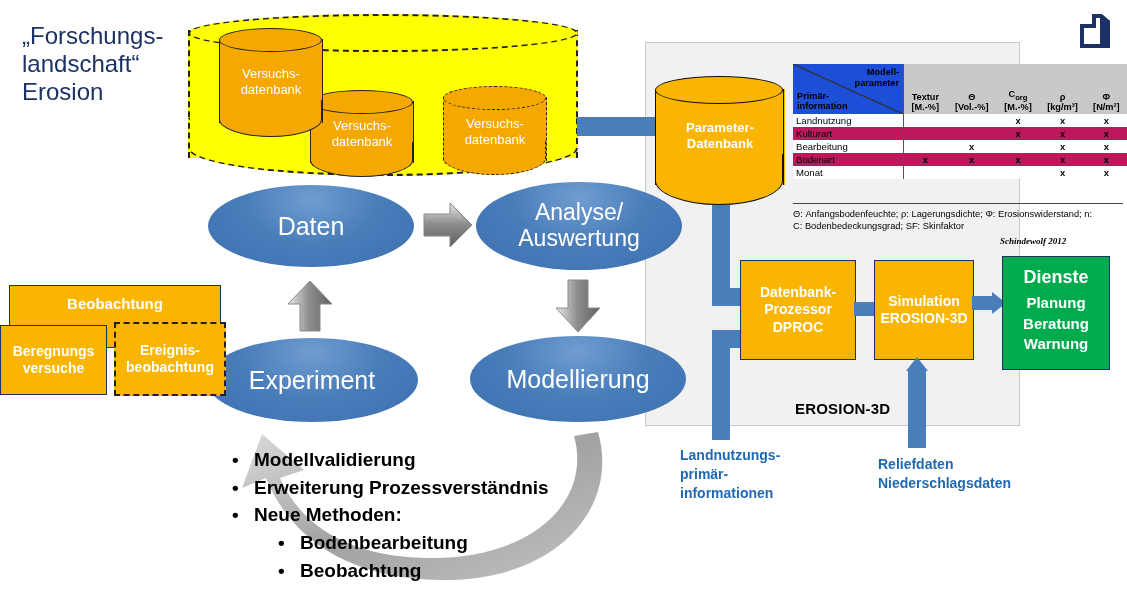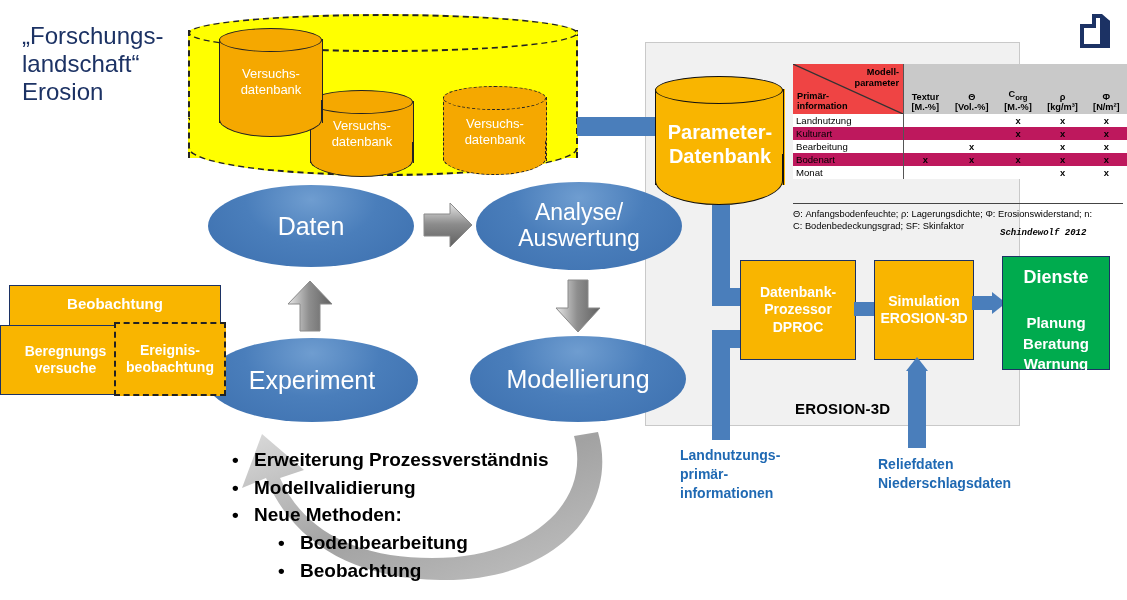--- a/index.html
+++ b/index.html
@@ -98,34 +98,34 @@
      border-left:11px solid transparent;border-right:11px solid transparent;
      border-bottom:14px solid #4a7ebb;}
 
   
   #param-table{left:793px;top:64px;width:334px;}
   #param-table table{border-collapse:collapse;width:334px;
      font-size:9.2px;font-family:"Liberation Sans",sans-serif;color:#000;}
   #param-table th,#param-table td{padding:1px 3px;}
   .thead-cell{background:#c9c9c9;vertical-align:bottom;text-align:center;
      font-weight:bold;font-size:9.2px;line-height:1.15;}
-  .corner{background:#ef4444;position:relative;height:48px;width:104px;padding:0;}
+  .corner{background:#1d4ed8;position:relative;height:48px;width:104px;padding:0;}
   .corner .mp{position:absolute;right:4px;top:3px;text-align:right;font-weight:bold;line-height:1.15;}
   .corner .pi{position:absolute;left:4px;bottom:2px;text-align:left;font-weight:bold;line-height:1.15;}
   .corner .diag{position:absolute;left:0;top:0;width:100%;height:100%;}
   .rowlbl{text-align:left;font-weight:normal;font-size:9.6px;padding-left:4px;}
   .mark{text-align:center;font-weight:bold;font-size:9.4px;}
   tr.alt td{background:#be185d;}
   tr.norm td{background:#ffffff;}
   #param-table .sep{border-left:1px solid #555;}
   #tbl-note{position:absolute;left:793px;top:208px;width:336px;
      font-size:9.3px;line-height:1.3;color:#000;}
-  #tbl-src{position:absolute;left:1000px;top:228px;font-size:9px;
+  #tbl-src{position:absolute;left:1000px;top:236px;font-size:9px;
      font-style:italic;font-weight:bold;color:#000;
-     font-family:Liberation Mono, monospace;}
+     font-family:Liberation Serif, serif;}
 
   
   #bullets{position:absolute;left:232px;top:446px;width:420px;
      font-size:19px;font-weight:bold;color:#000;line-height:1.46;}
   #bullets .l1{padding-left:0px;}
   #bullets .l2{padding-left:46px;}
   #bullets .bdot{display:inline-block;width:22px;}
 
   
   .blabel{position:absolute;color:#1f69b3;font-weight:bold;font-size:14px;line-height:1.36;}
@@ -203,21 +203,21 @@
 
   <div class="abs" style="left:655px;top:76px;width:130px;height:135px;z-index:5;">
     <div class="abs" style="left:0;top:13px;width:130px;height:96px;background:#f9b500;"></div>
     <div class="abs" style="left:0;top:13px;width:0;height:96px;border-left:1.6px solid #111;"></div>
     <div class="abs" style="left:128px;top:13px;width:0;height:96px;border-left:1.6px solid #111;"></div>
     <div class="abs" style="left:0;top:78px;width:126px;height:50px;background:#f9b500;
                 border:1.6px solid #111;border-top:0;border-radius:0 0 65px 65px/0 0 25px 25px;"></div>
     <div class="abs" style="left:0;top:0;width:126px;height:26px;background:#f9b500;
                 border:1.6px solid #111;border-radius:50%;"></div>
     <div class="abs" style="left:0;top:44px;width:130px;text-align:center;color:#fff;
-                font-weight:bold;font-size:20px;line-height:1.22;z-index:3;">
+                font-weight:bold;font-size:13px;line-height:1.22;z-index:3;">
       <div>Parameter-</div>
       <div>Datenbank</div>
     </div>
   </div>
 
   <div class="abs" id="param-table">
     <table>
       <thead>
         <tr>
           <th class="corner">
@@ -370,21 +370,21 @@
         </defs>
       <path d="M372,2 C394,78 330,152 214,150 C128,149 66,112 40,48
                L16,58 L36,4 L78,40 L54,48
                C78,102 132,128 206,128 C308,128 366,70 348,6 Z" fill="url(#gD)" stroke="none" opacity="0.92"></path>
     </svg>
   </div>
 
   <div class="ybox" style="left:9px;top:285px;width:210px;height:52px;font-size:15px;align-items:flex-start;padding-top:9px;">
     <span>Beobachtung</span>
   </div>
-  <div class="ybox" style="left:0px;top:325px;width:105px;height:68px;font-size:14px;z-index:2;padding-left:12px;">
+  <div class="ybox" style="left:0px;top:325px;width:105px;height:68px;font-size:14px;z-index:2;">
     <div>
       <div>Beregnungs</div>
       <div>versuche</div>
     </div>
   </div>
   <div class="ybox dash" style="left:114px;top:322px;width:108px;height:70px;font-size:14px;z-index:2;">
     <div>
       <div>Ereignis-</div>
       <div>beobachtung</div>
     </div>
@@ -417,43 +417,43 @@
   </div>
 
   <div class="abs bseg" style="left:908px;top:370px;width:18px;height:78px;"></div>
   <div class="abs bhead-u" style="left:906px;top:357px;"></div>
 
   <div class="abs bseg" style="left:972px;top:296px;width:22px;height:14px;"></div>
   <div class="abs bhead-r" style="left:992px;top:292px;"></div>
 
   <div id="services-box" style="left:1002px;top:256px;width:106px;height:112px;">
     <div style="margin-top:9px;font-size:18px;">Dienste</div>
-    <div style="margin-top:24px;font-size:15px;line-height:1.35;">
+    <div style="margin-top:4px;font-size:15px;line-height:1.35;">
       <div>Planung</div>
       <div>Beratung</div>
       <div>Warnung</div>
     </div>
   </div>
 
   <div class="blabel" style="left:680px;top:446px;width:130px;">
     <div>Landnutzungs-</div>
     <div>primär-</div>
     <div>informationen</div>
   </div>
   <div class="blabel" style="left:878px;top:455px;width:180px;">
     <div>Reliefdaten</div>
     <div>Niederschlagsdaten</div>
   </div>
 
   <div id="bullets">
     <div class="l1">
+      <span class="bdot">•</span><span>Modellvalidierung</span>
+    </div>
+    <div class="l1">
       <span class="bdot">•</span><span>Erweiterung Prozessverständnis</span>
-    </div>
-    <div class="l1">
-      <span class="bdot">•</span><span>Modellvalidierung</span>
     </div>
     <div class="l1">
       <span class="bdot">•</span><span>Neue Methoden:</span>
     </div>
     <div class="l2">
       <span class="bdot">•</span><span>Bodenbearbeitung</span>
     </div>
     <div class="l2">
       <span class="bdot">•</span><span>Beobachtung</span>
     </div>

